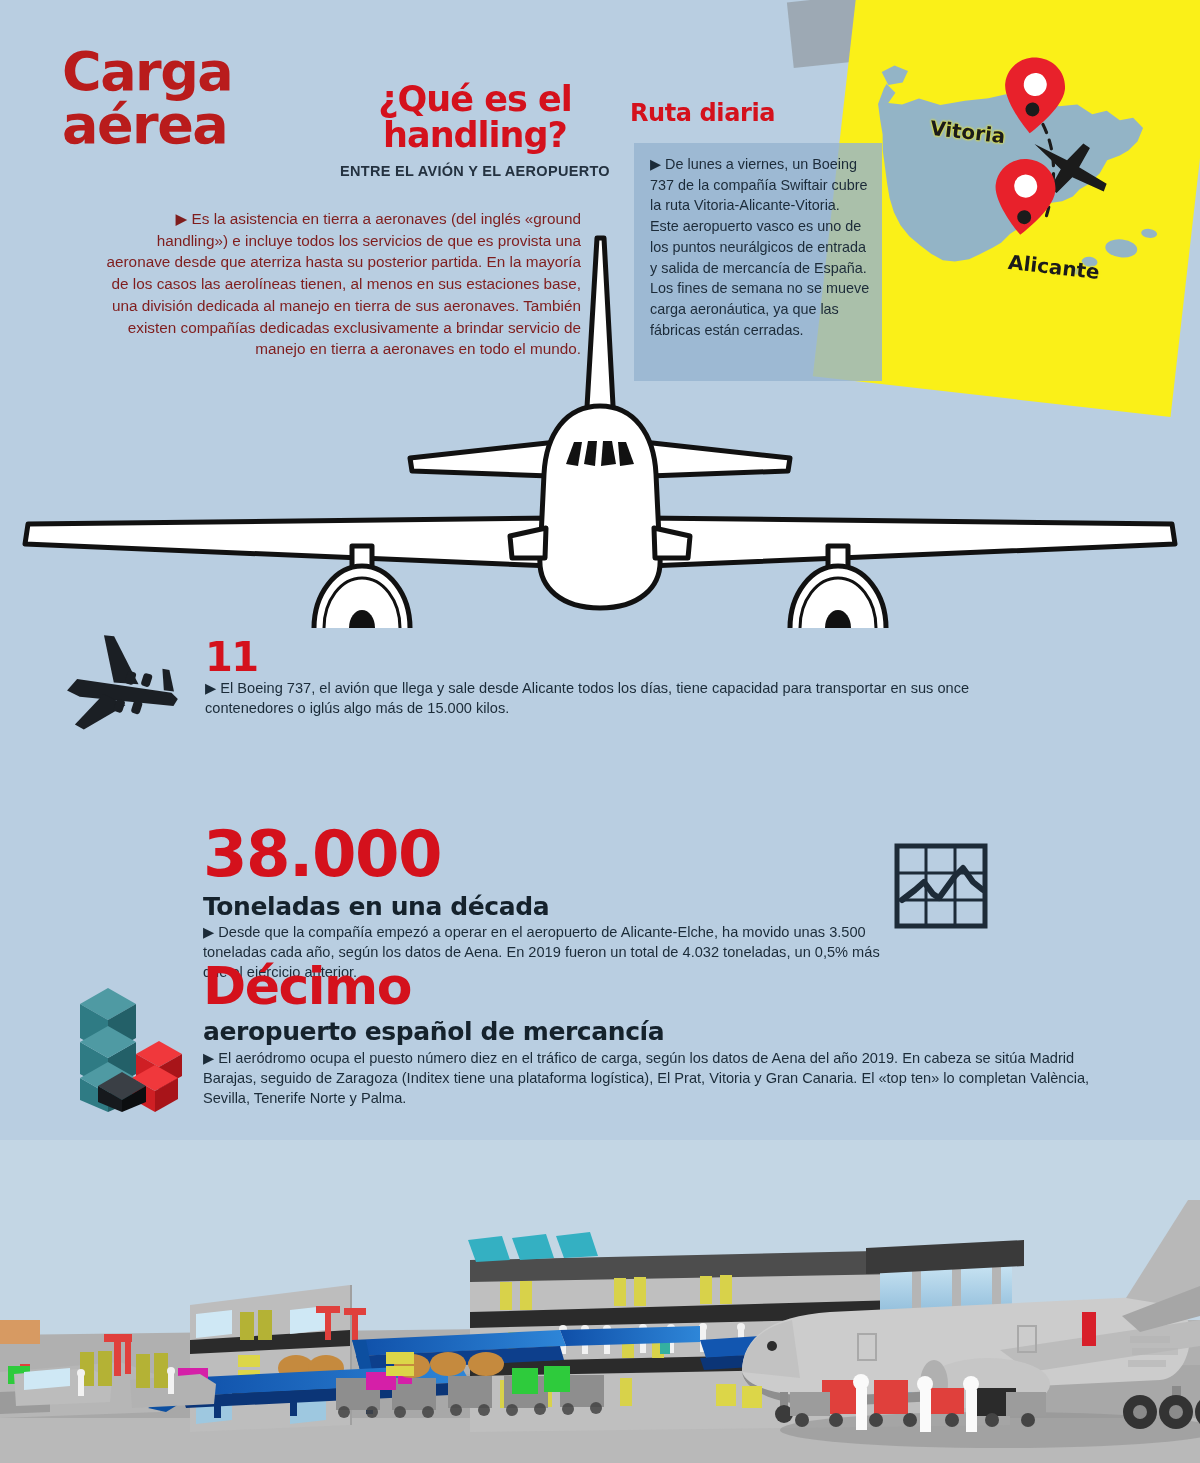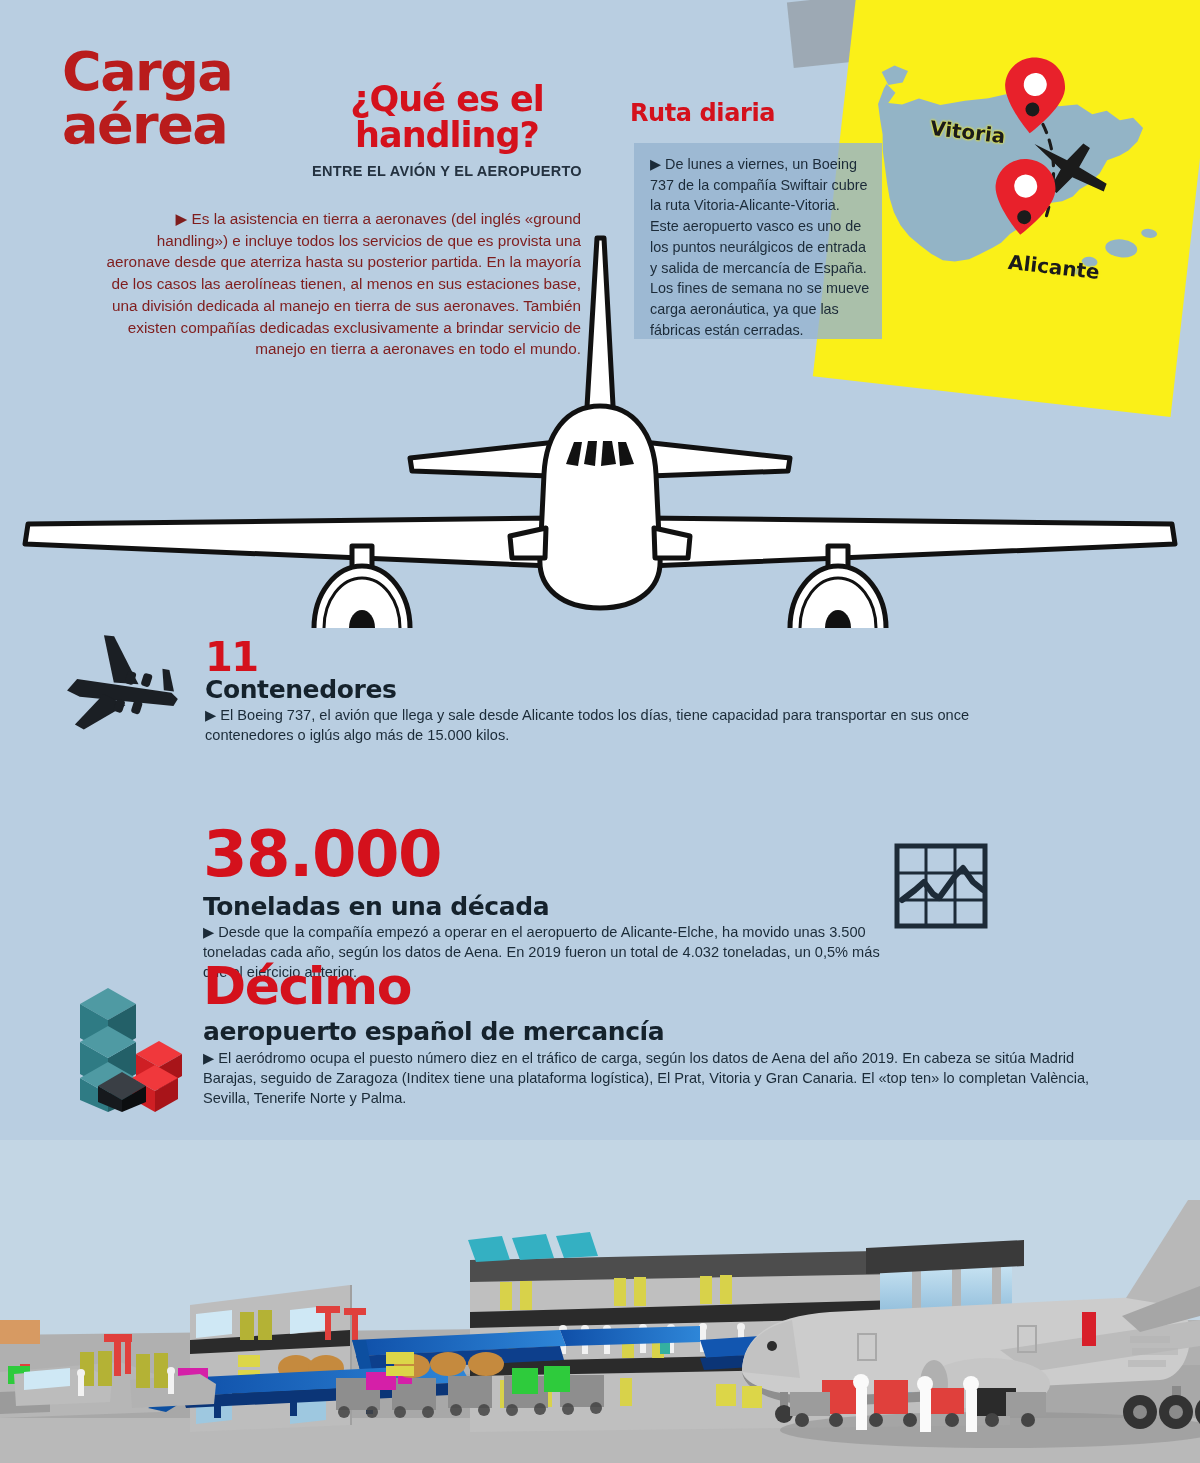--- a/index.html
+++ b/index.html
@@ -16,21 +16,21 @@
   
   .title{
     position:absolute;left:62px;top:46px;
     font-family:"DejaVu Sans", sans-serif;
     font-weight:bold;font-size:54px;line-height:0.98;
     letter-spacing:-1.5px;color:#b91c1c;
   }
   .title span{display:block;}
 
   .handling-head{
-    position:absolute;left:312px;top:82px;width:270px;text-align:center;
+    position:absolute;left:340px;top:82px;width:270px;text-align:center;
   }
   .handling-head .q{
     font-family:"DejaVu Sans", sans-serif;
     font-weight:bold;font-size:35px;line-height:1.02;
     color:#d4111c;letter-spacing:-1px;
   }
   .handling-head .sub{
     margin-top:10px;font-size:14.5px;font-weight:bold;letter-spacing:0.3px;
     color:#243240;
   }
@@ -40,21 +40,21 @@
   }
 
   
   .ruta-head{
     position:absolute;left:630px;top:99px;width:230px;text-align:left;
     font-family:"DejaVu Sans", sans-serif;
     font-weight:bold;font-size:24px;color:#d4111c;letter-spacing:-0.4px;
     z-index:8;
   }
   .ruta-box{
-    position:absolute;left:634px;top:143px;width:248px;height:196px;
+    position:absolute;left:634px;top:143px;width:248px;height:238px;
     background:rgba(150,180,208,0.80);
     z-index:7;
   }
   .ruta-text{
     position:absolute;left:16px;top:11px;width:220px;
     font-size:14.4px;line-height:1.44;color:#1c2b39;
   }
 
   
   .tape{
@@ -235,21 +235,20 @@
       <path d="M 48,66 L 30,104 L 40,106 L 72,70 Z"></path>
       <path d="M 104,44 L 96,24 L 103,23 L 114,42 Z"></path>
       <rect x="64" y="36" width="9" height="13" rx="3"></rect>
       <rect x="80" y="33" width="9" height="13" rx="3"></rect>
       <rect x="62" y="66" width="9" height="13" rx="3"></rect>
       <rect x="79" y="62" width="9" height="13" rx="3"></rect>
     </g>
   </svg>
   <div class="stat" id="stat-contenedores">
     <div class="num">11</div>
-    <div class="lead">Contenedores</div>
     <div class="body">▶ El Boeing 737, el avión que llega y sale desde Alicante todos los días, tiene capacidad para transportar en sus once contenedores o iglús algo más de 15.000 kilos.</div>
   </div>
 
   <div class="stat" id="stat-toneladas">
     <div class="num">38.000</div>
     <div class="lead">Toneladas en una década</div>
     <div class="body">▶ Desde que la compañía empezó a operar en el aeropuerto de Alicante-Elche, ha movido unas 3.500 toneladas cada año, según los datos de Aena. En 2019 fueron un total de 4.032 toneladas, un 0,5% más que el ejercicio anterior.</div>
   </div>
   <svg class="icon-chart" viewBox="0 0 96 96">
     <rect x="4" y="6" width="88" height="80" fill="none" stroke="#1d2b38" stroke-width="5"></rect>

